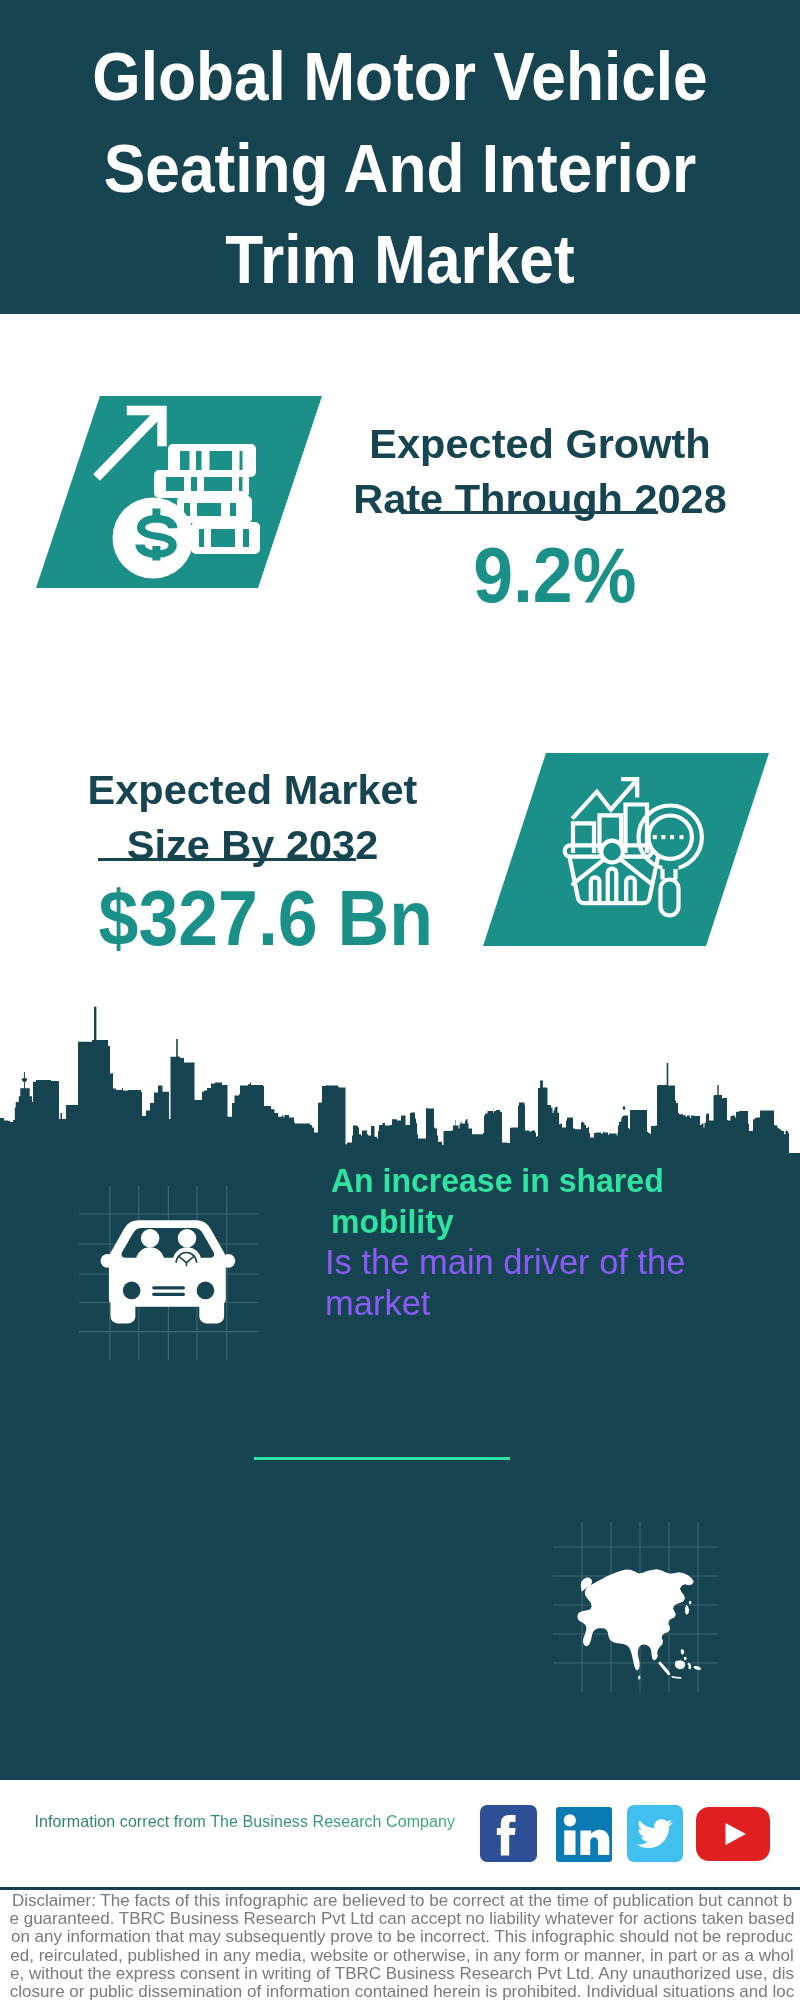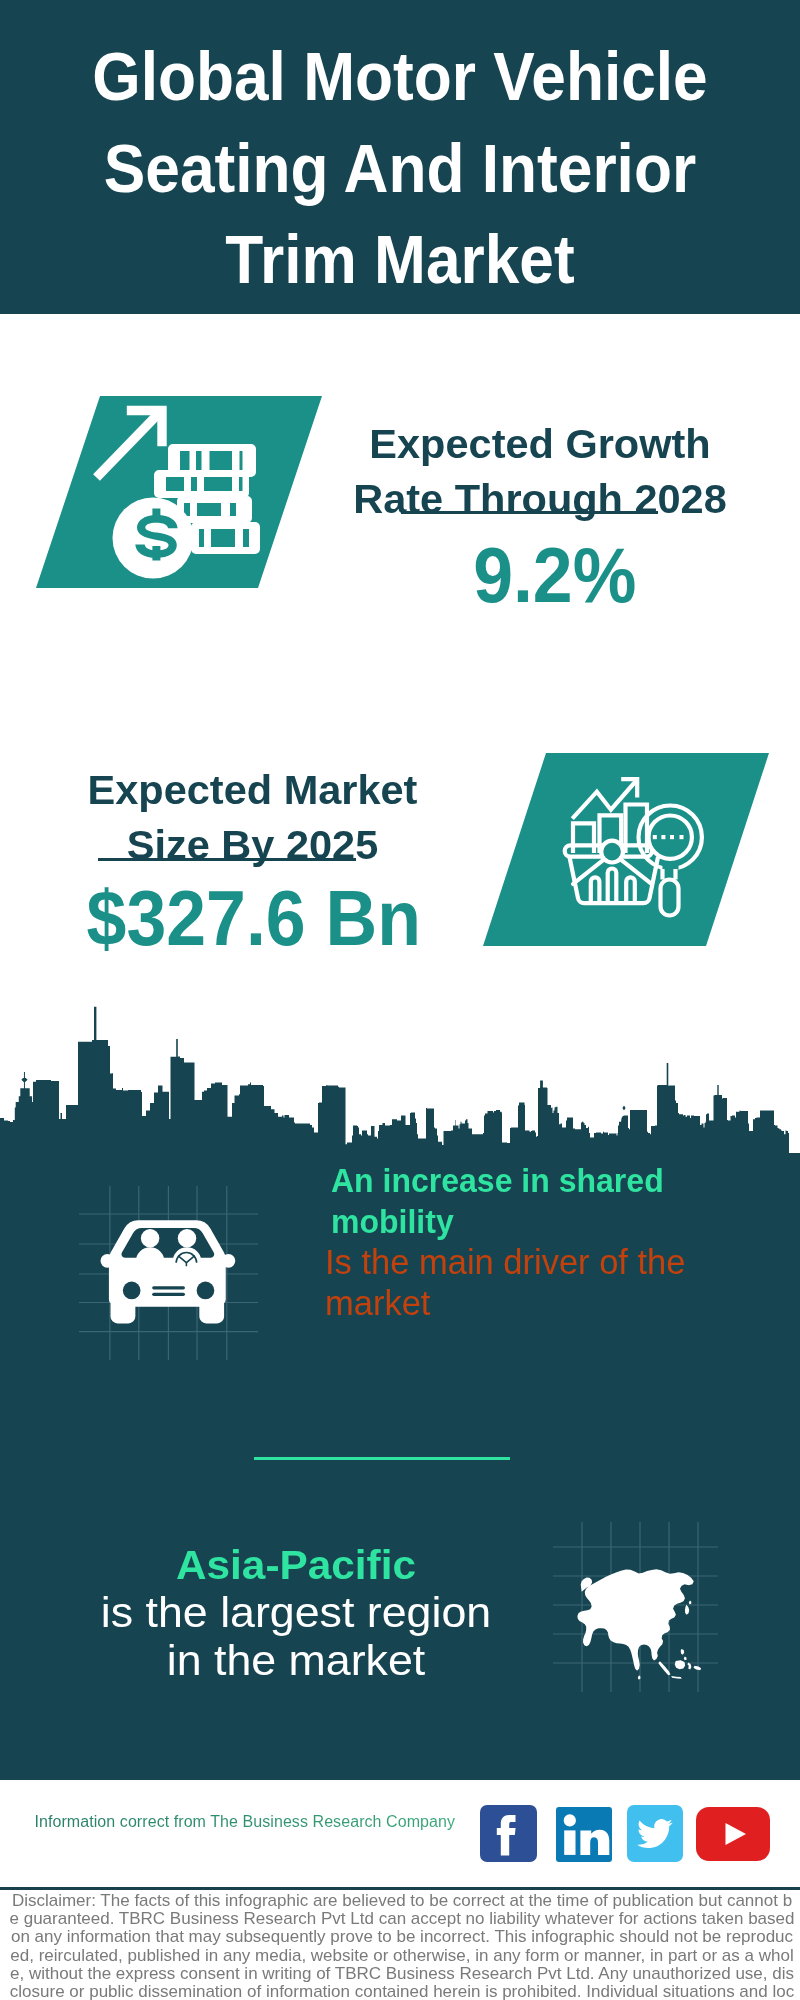--- a/index.html
+++ b/index.html
@@ -23,21 +23,21 @@
               font-size:77px; font-weight:bold; line-height:77px; }
   .stat-val span { display:inline-block; transform:scaleX(0.93); }
 
   
   .dark { position:absolute; left:0; top:1157px; width:800px; height:623px; background:#164450; }
   .skyline { position:absolute; left:0; top:1003px; width:800px; height:155px; }
 
   .feat-text { position:absolute; text-align:left; line-height:41px; }
   .feat-green, .feat-white { line-height:41px; }
   .feat-green { display:block; color:#2fe3a0; font-weight:bold; font-size:33px; transform:scaleX(0.97); }
-  .feat-white { display:block; color:#c2410c; font-weight:normal; font-size:34.5px; }
+  .feat-white { display:block; color:#8b5cf6; font-weight:normal; font-size:34.5px; }
 
   .gridbox { position:absolute; overflow:visible; }
   .mid-rule { position:absolute; background:#2fe3a0; }
 
   .region-text { position:absolute; text-align:center; line-height:48px; }
   .region-green { display:block; color:#2fe3a0; font-weight:bold; font-size:41px; line-height:48px; transform:scaleX(1.033); }
   .region-white { display:block; color:#ffffff; font-weight:normal; font-size:42px; line-height:48px; transform:scaleX(1.065); }
 
   
   .footer { position:absolute; left:0; top:1780px; width:800px; height:220px; background:#fff; }
@@ -130,24 +130,24 @@
     <g fill="#ffffff">
       <rect x="169.8" y="82" width="4" height="4.2"></rect>
       <rect x="178.4" y="82" width="4" height="4.2"></rect>
       <rect x="187" y="82" width="4" height="4.2"></rect>
       <rect x="196.5" y="82" width="4" height="4.2"></rect>
     </g>
     <circle cx="129.1" cy="98.6" r="10.9" fill="#1a9089" stroke="#ffffff" stroke-width="4.2"></circle>
   </svg>
 
   <div class="stat-text" style="left:80px; top:726px; width:345px;">
-    <div class="stat-head">Expected Market Size By 2025</div>
+    <div class="stat-head">Expected Market Size By 2032</div>
   </div>
   <div class="stat-rule" style="left:98px; top:858px; width:258px;"></div>
-  <div class="stat-val" style="left:66px; top:880px; width:375px;"><span>$327.6 Bn</span></div>
+  <div class="stat-val" style="left:78px; top:880px; width:375px;"><span>$327.6 Bn</span></div>
 
   <div class="dark"></div>
 
   <svg class="skyline" viewBox="0 0 800 155" preserveAspectRatio="none">
     <path id="sky" fill="#164450" d="M0,155 L0,115 L4,115 L4,117.5 L8,117.5 L8,118 L10,118 L10,119 L13,119 L13,117 L14.8,117 L14.8,104.5 L15.7,104.5 L15.7,99 L18.75,99 L18.75,93.2 L20.3,93.2 L20.3,85.2 L28.6,85.2 L28.6,85.2 L29.7,85.2 L29.7,93.2 L32.1,93.2 L32.1,99 L33,99 L33,78.75 L36,78.75 L36,76.9 L51,76.9 L51,78.1 L59,78.1 L59,116 L60.5,116 L60.5,110 L62,110 L62,116 L66,116 L66,101.9 L78,101.9 L78,38.75 L92,38.75 L92,36.9 L95.5,36.9 L95.5,36.9 L108,36.9 L108,43.1 L110,43.1 L110,70.6 L112.5,70.6 L112.5,70 L113,70 L113,85.6 L116,85.6 L116,86.9 L122,86.9 L122,85 L123,85 L123,87.5 L128,87.5 L128,86.9 L141,86.9 L141,89 L142,89 L142,113 L146,113 L146,107.5 L150,107.5 L150,100 L154,100 L154,89.4 L158,89.4 L158,82.5 L162.5,82.5 L162.5,88.8 L169,88.8 L169,116 L170.5,116 L170.5,53.8 L178,53.8 L178,53.4 L180,53.4 L180,55 L184,55 L184,59.4 L194.5,59.4 L194.5,96.9 L202,96.9 L202,88.8 L204,88.8 L204,87.5 L207,87.5 L207,85 L211,85 L211,80.6 L215,80.6 L215,79.4 L222,79.4 L222,81.9 L227.5,81.9 L227.5,113.8 L232,113.8 L232,100 L234.5,100 L234.5,92.5 L236.5,92.5 L236.5,92.5 L239,92.5 L239,91.2 L240,91.2 L240,82.5 L248,82.5 L248,81.2 L250,81.2 L250,79.4 L251,79.4 L251,81.9 L263,81.9 L263,83.1 L264,83.1 L264,103.1 L271,103.1 L271,106.2 L274.5,106.2 L274.5,110 L278,110 L278,113.8 L282,113.8 L282,112.5 L283.5,112.5 L283.5,114.4 L284.5,114.4 L284.5,111.9 L289,111.9 L289,114.4 L294,114.4 L294,119.4 L295,119.4 L295,120.6 L310,120.6 L310,121.9 L312,121.9 L312,124.4 L314,124.4 L314,129.4 L318,129.4 L318,100 L319,100 L319,99.4 L322,99.4 L322,83.1 L326,83.1 L326,82.2 L327.5,82.2 L327.5,82.5 L338,82.5 L338,83.8 L339,83.8 L339,84.4 L345.5,84.4 L345.5,141.2 L347,141.2 L347,139.4 L352,139.4 L352,132.5 L353,132.5 L353,122.5 L355,122.5 L355,122.5 L357,122.5 L357,123.1 L358,123.1 L358,124.4 L359,124.4 L359,131.2 L361,131.2 L361,132.5 L362,132.5 L362,127.5 L367,127.5 L367,131.2 L368,131.2 L368,132.5 L371,132.5 L371,123.1 L374.5,123.1 L374.5,133.8 L377,133.8 L377,135.6 L378,135.6 L378,128.1 L379,128.1 L379,121.9 L382.5,121.9 L382.5,120 L385,120 L385,122.5 L390,122.5 L390,121.9 L392,121.9 L392,116.2 L397,116.2 L397,117.5 L401,117.5 L401,112.5 L405.5,112.5 L405.5,121.9 L410,121.9 L410,110 L411,110 L411,109.4 L415,109.4 L415,115.6 L416,115.6 L416,120 L417,120 L417,131.2 L418,131.2 L418,135.6 L426,135.6 L426,105 L427,105 L427,105.6 L434,105.6 L434,124.4 L435,124.4 L435,125.6 L437,125.6 L437,132.5 L438,132.5 L438,138.8 L442,138.8 L442,141.9 L443.5,141.9 L443.5,128.1 L451,128.1 L451,127.5 L453,127.5 L453,122.5 L455.5,122.5 L455.5,116.9 L456,116.9 L456,122.5 L458.5,122.5 L458.5,125.6 L459.5,125.6 L459.5,121.2 L460.5,121.2 L460.5,118.8 L461.5,118.8 L461.5,120.6 L465,120.6 L465,117.5 L466,117.5 L466,116.2 L467.5,116.2 L467.5,120 L468.5,120 L468.5,125.6 L472,125.6 L472,131.2 L483,131.2 L483,130 L484,130 L484,112.5 L485,112.5 L485,110.6 L487.5,110.6 L487.5,108.1 L493,108.1 L493,109.4 L494,109.4 L494,108.1 L496,108.1 L496,106.9 L500,106.9 L500,108.8 L501.5,108.8 L501.5,109.4 L502,109.4 L502,139.4 L507,139.4 L507,140 L510,140 L510,125 L511,125 L511,124.4 L518,124.4 L518,102.5 L519,102.5 L519,99.4 L524.5,99.4 L524.5,102 L525,102 L525,127.5 L529.5,127.5 L529.5,128.8 L531,128.8 L531,128.1 L532,128.1 L532,127.5 L535,127.5 L535,129.4 L536,129.4 L536,133.8 L537,133.8 L537,133.1 L538,133.1 L538,85 L540,85 L540,84.4 L547,84.4 L547,85 L547.5,85 L547.5,101.9 L551,101.9 L551,105 L551.5,105 L551.5,104.4 L552.5,104.4 L552.5,110 L553.5,110 L553.5,107.5 L554.5,107.5 L554.5,104.4 L555.5,104.4 L555.5,103.8 L557.5,103.8 L557.5,110 L559,110 L559,121.2 L560.5,121.2 L560.5,120.6 L562,120.6 L562,124.4 L566,124.4 L566,117.5 L567,117.5 L567,114.4 L573,114.4 L573,125.6 L575,125.6 L575,126.2 L581,126.2 L581,119.4 L582,119.4 L582,118.8 L583.5,118.8 L583.5,120 L584.5,120 L584.5,121.9 L586,121.9 L586,125 L588,125 L588,123.8 L589,123.8 L589,130 L590,130 L590,134.4 L594,134.4 L594,130 L596,130 L596,129.4 L601,129.4 L601,130.6 L603,130.6 L603,128.8 L604,128.8 L604,129.4 L608,129.4 L608,131.9 L609,131.9 L609,130.6 L613.5,130.6 L613.5,130.6 L616.5,130.6 L616.5,132.5 L617.5,132.5 L617.5,130 L618,130 L618,122.5 L619,122.5 L619,118.8 L621,118.8 L621,118.8 L624,118.8 L624,112.5 L628,112.5 L628,125 L629,125 L629,126.2 L630,126.2 L630,106.9 L647,106.9 L647,128.8 L648,128.8 L648,130 L650,130 L650,131.2 L651,131.2 L651,123.1 L655,123.1 L655,122.5 L657,122.5 L657,82.5 L658,82.5 L658,81.9 L668,81.9 L668,82.5 L675,82.5 L675,97.5 L676,97.5 L676,100 L678,100 L678,110 L679,110 L679,111.2 L683,111.2 L683,112.5 L684,112.5 L684,111.9 L685.5,111.9 L685.5,113.8 L687,113.8 L687,112.5 L690,112.5 L690,115 L691,115 L691,112.5 L694,112.5 L694,113.1 L700,113.1 L700,121.9 L701.5,121.9 L701.5,120.6 L703.5,120.6 L703.5,124.4 L704.5,124.4 L704.5,120 L705.5,120 L705.5,118.8 L706,118.8 L706,111.2 L707,111.2 L707,110.6 L709,110.6 L709,117.5 L713.5,117.5 L713.5,92.5 L714.5,92.5 L714.5,91.9 L722,91.9 L722,95.6 L723,95.6 L723,95 L727,95 L727,116.9 L728,116.9 L728,117.5 L730.5,117.5 L730.5,113.1 L732,113.1 L732,112.5 L735,112.5 L735,114.4 L736,114.4 L736,108.8 L739.5,108.8 L739.5,107.5 L740.5,107.5 L740.5,108.1 L748,108.1 L748,120.6 L749,120.6 L749,128.1 L753,128.1 L753,116.2 L755,116.2 L755,115 L756.5,115 L756.5,114.4 L760,114.4 L760,107.5 L774,107.5 L774,121.9 L775,121.9 L775,122.5 L777.5,122.5 L777.5,125 L778.5,125 L778.5,125.6 L779.5,125.6 L779.5,126.2 L781,126.2 L781,127.5 L782,127.5 L782,128.1 L784,128.1 L784,131.2 L785.5,131.2 L785.5,127.5 L786.5,127.5 L786.5,128.1 L788,128.1 L788,130 L789,130 L789,150 L800,150 L800,150 L800,150 L800,155 Z M23.95,85.2L23.95,69L24.95,69L24.95,85.2Z M94,38.75L94,3.75L96.4,3.75L96.4,38.75Z M176.2,54L176.2,36L177.8,36L177.8,54Z M540.0999999999999,85L540.0999999999999,77.5L541.5,77.5L541.5,85Z M541.5,85L541.5,77.5L542.9000000000001,77.5L542.9000000000001,85Z M666.7,82L666.7,60L668.3,60L668.3,82Z M717.3,92L717.3,81.9L718.7,81.9L718.7,92Z M621,119.5 Q621,112.5 624.5,112.5 Q628,112.5 628,119.5 Z M624,102.5 L625.6,105.06 L624,107.62 L622.4,105.06 Z M24.45,73.6 L27.55,76.64999999999999 L24.45,79.69999999999999 L21.349999999999998,76.64999999999999 Z"></path>
   </svg>
 
   <svg class="gridbox" style="left:79px; top:1186px; width:179px; height:174px;" viewBox="0 0 179 174">
     <g stroke="#3c6575" stroke-width="1.2" fill="none">
       <path d="M30.9 0 V174 M59.8 0 V174 M89.4 0 V174 M118 0 V174 M147.8 0 V174"></path>
@@ -190,24 +190,20 @@
     </g>
   </svg>
 
   <div class="feat-text" style="left:325px; top:1160px; width:400px;">
     <span class="feat-green">An increase in shared mobility</span>
     <span class="feat-white">Is the main driver of the market</span>
   </div>
 
   <div class="mid-rule" style="left:254px; top:1457px; width:256px; height:3.4px;"></div>
 
-  <div class="region-text" style="left:101px; top:1541px; width:390px;">
-    <span class="region-green">Asia-Pacific</span>
-    <span class="region-white">is the largest region in the market</span>
-  </div>
 
   <svg class="gridbox" style="left:553px; top:1522px; width:165px; height:170px;" viewBox="0 0 165 170">
     <g stroke="#3c6575" stroke-width="1.2" fill="none">
       <path d="M29 0 V170 M58 0 V170 M87 0 V170 M116 0 V170 M145 0 V170"></path>
       <path d="M0 25 H165 M0 54 H165 M0 83 H165 M0 112 H165 M0 141 H165"></path>
     </g>
     <g transform="translate(22,44) scale(0.119,0.1155)">
         <path id="asia" fill="#ffffff" d="M 56 222 L 94 190 L 134 164 L 176 140 L 218 116 L 260 94 L 302 74 L 344 56 L 386 42 L 428 30 L 466 32 L 502 48 L 536 64 L 570 58 L 606 44 L 644 34 L 684 28 L 724 36 L 760 54 L 796 68 L 832 62 L 870 54 L 908 60 L 946 78 L 976 102 L 998 132 L 986 158 L 954 166 L 922 158 L 896 170 L 882 196 L 894 224 L 914 250 L 924 280 L 912 306 L 886 318 L 858 326 L 834 342 L 824 370 L 838 396 L 848 422 L 834 446 L 810 456 L 790 472 L 784 500 L 796 526 L 798 552 L 778 574 L 754 582 L 734 598 L 728 626 L 740 650 L 734 678 L 714 700 L 698 724 L 690 752 L 696 780 L 684 806 L 664 818 L 650 800 L 644 772 L 642 744 L 636 718 L 622 696 L 602 684 L 578 680 L 554 686 L 538 702 L 530 728 L 528 758 L 532 790 L 540 824 L 544 858 L 538 890 L 522 906 L 506 890 L 496 858 L 490 824 L 482 790 L 474 756 L 464 726 L 450 700 L 430 684 L 406 676 L 378 672 L 350 668 L 324 660 L 300 646 L 286 624 L 280 600 L 276 574 L 264 554 L 246 542 L 222 538 L 196 540 L 172 550 L 154 568 L 144 594 L 138 624 L 130 656 L 118 682 L 100 694 L 80 688 L 68 664 L 68 636 L 76 608 L 88 580 L 94 552 L 94 524 L 82 504 L 62 490 L 40 478 L 24 458 L 20 432 L 30 408 L 52 394 L 78 388 L 104 384 L 128 374 L 140 350 L 134 322 L 118 298 L 100 278 L 86 254 L 82 226 L 92 200 L 112 180 L 132 164 L 144 142 L 140 118 L 122 102 L 98 100 L 74 112 L 56 132 L 48 160 L 52 192 L 56 222 Z M 936 336 L 952 356 L 960 384 L 954 410 L 938 422 L 926 408 L 924 380 L 928 354 Z M 966 298 L 978 310 L 976 328 L 962 332 L 956 316 Z M 538 946 L 550 958 L 548 978 L 534 982 L 528 966 Z M 714 824 L 756 870 L 790 914 L 802 940 L 784 946 L 752 910 L 716 864 L 700 840 Z M 808 952 L 852 958 L 890 962 L 896 976 L 858 974 L 816 968 Z M 846 822 L 888 816 L 920 832 L 926 862 L 910 888 L 878 894 L 850 880 L 838 852 Z M 954 836 L 972 850 L 978 874 L 968 896 L 952 888 L 956 864 L 944 850 Z M 894 718 L 914 728 L 918 752 L 906 768 L 892 760 L 888 734 Z M 922 784 L 936 792 L 938 812 L 922 816 L 914 800 Z M 1004 864 L 1038 870 L 1060 886 L 1052 902 L 1018 896 L 996 882 Z"></path>
       </g>
   </svg>

